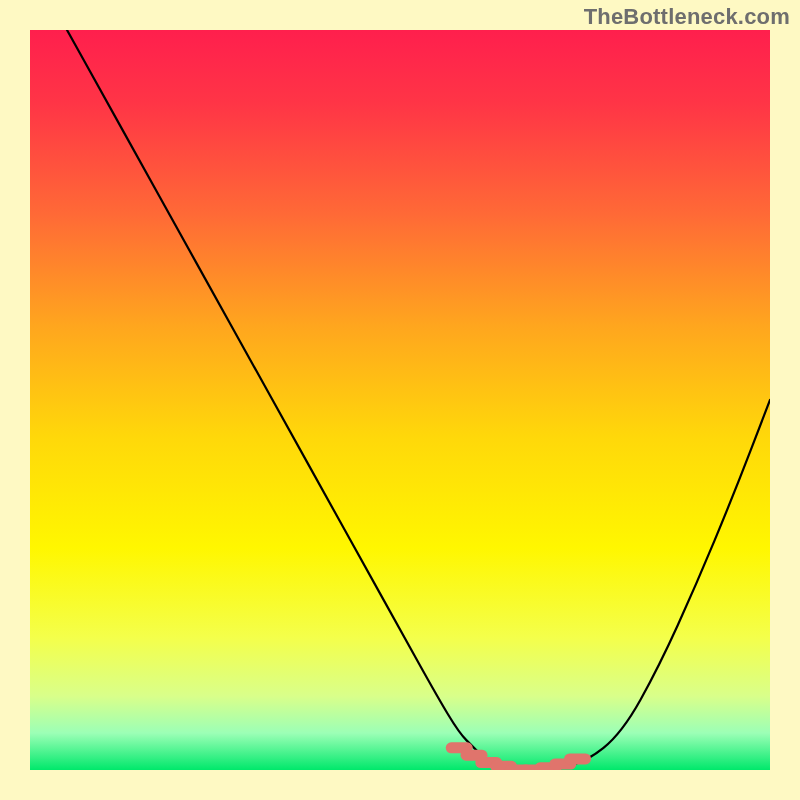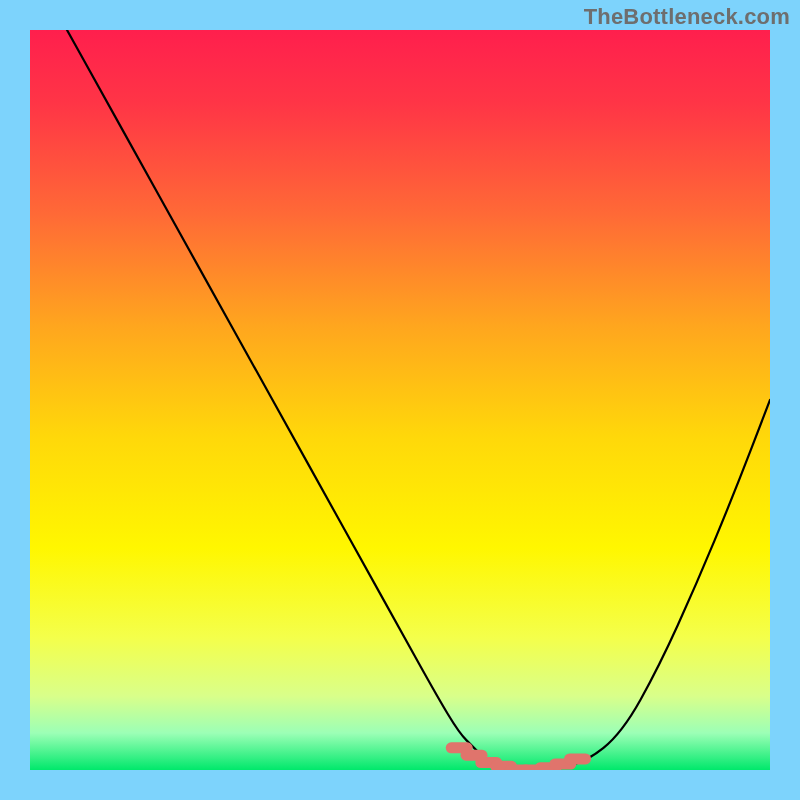--- a/index.html
+++ b/index.html
@@ -9,21 +9,21 @@
     height: 800px;
     background: #000;
     overflow: hidden;
   }
   .frame {
     position: absolute;
     left: 0;
     top: 0;
     width: 800px;
     height: 800px;
-    background: #7dd3fc;
+    background: #fef9c3;
   }
   .plot-area {
     position: absolute;
     left: 30px;
     top: 30px;
     width: 740px;
     height: 740px;
     overflow: hidden;
   }
   .watermark {

